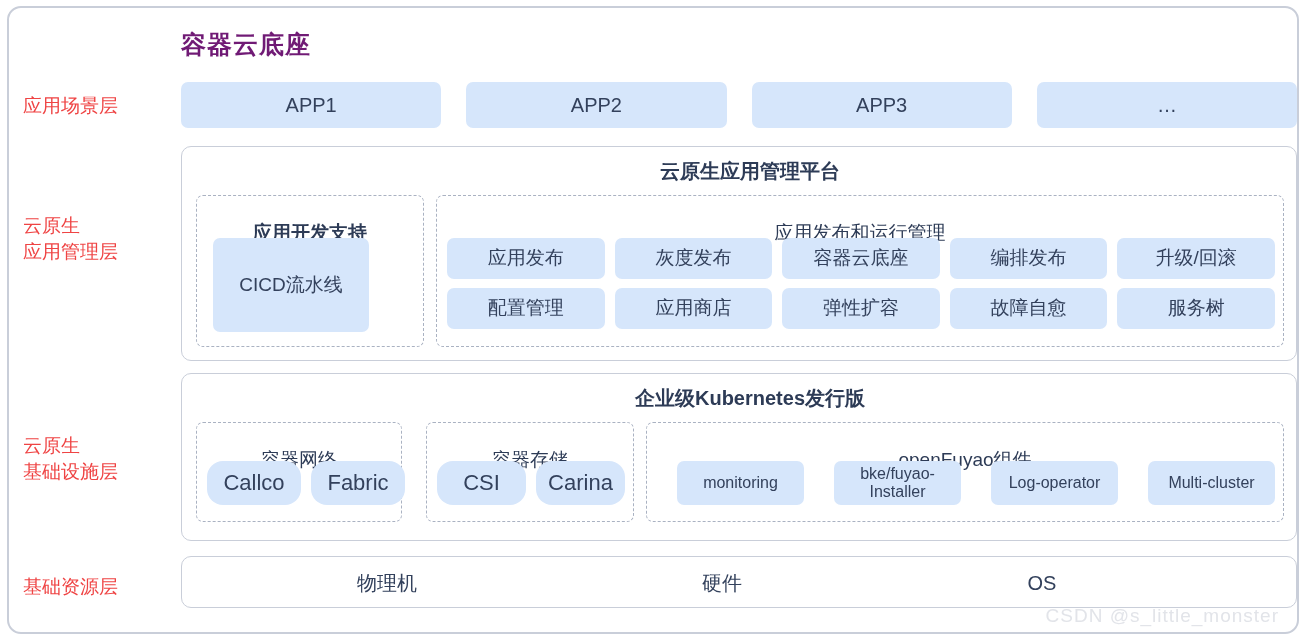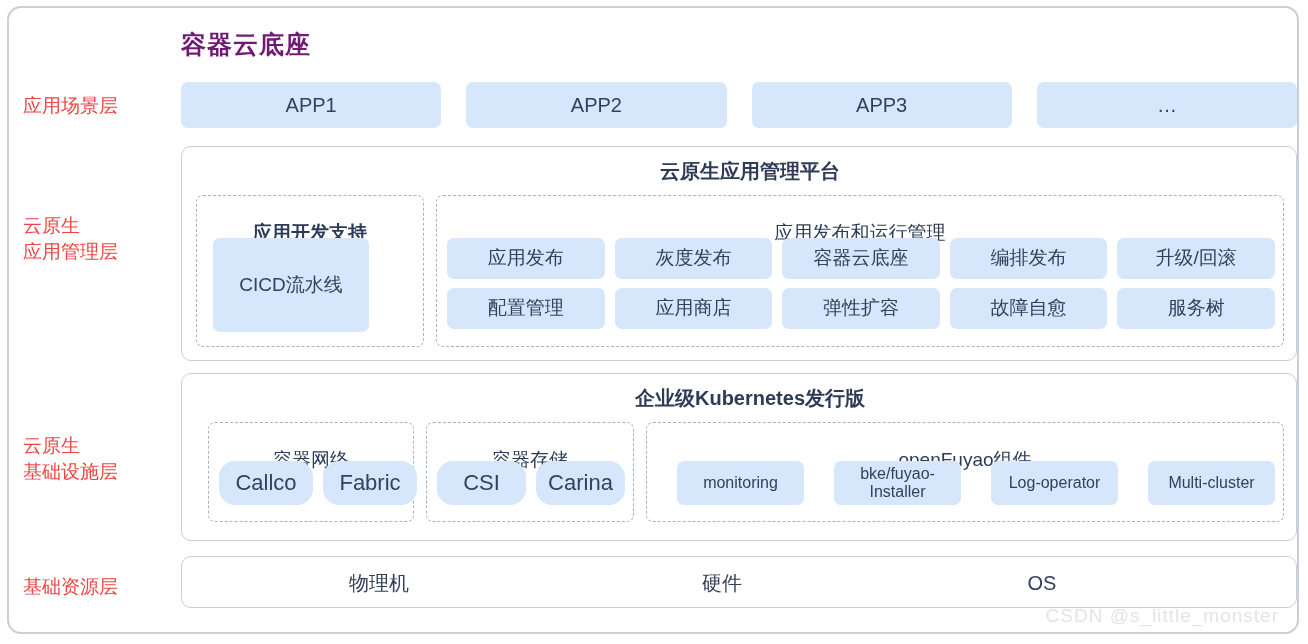--- a/index.html
+++ b/index.html
@@ -93,21 +93,21 @@
   .release-grid{
     position:absolute;left:10px;top:42px;width:828px;
     display:grid;grid-template-columns:repeat(5,1fr);
     gap:9px 10px;
   }
   .release-grid .chip{height:41px;}
 
   
   #panel-k8s{left:172px;top:365px;width:1116px;height:168px;}
 
-  #group-network{left:26px;top:48px;width:206px;height:100px;}
+  #group-network{left:14px;top:48px;width:206px;height:100px;}
   #group-storage{left:244px;top:48px;width:208px;height:100px;}
   #group-fuyao  {left:464px;top:48px;width:638px;height:100px;}
 
   .mini-row{
     position:absolute;left:10px;top:38px;display:flex;gap:10px;
   }
   #group-network .mini-row{width:198px;}
   #group-storage .mini-row{width:188px;}
   #group-fuyao   .mini-row{width:618px;}
   .mini-row .chip{flex:1;height:44px;}
@@ -115,21 +115,21 @@
   
   #panel-resource{left:172px;top:548px;width:1116px;height:52px;}
   .resource-row{
     position:absolute;inset:0;
   }
   .resource-item{
     position:absolute;top:0;height:52px;
     display:flex;align-items:center;justify-content:center;
     font-size:20px;color:#33415c;
   }
-  #res-0{left:127px;width:140px;}
+  #res-0{left:135px;width:140px;}
   #res-1{left:470px;width:140px;}
   #res-2{left:790px;width:140px;}
 
   
   .watermark{
     position:absolute;right:18px;bottom:5px;
     font-size:19px;color:#e2e4e9;
     letter-spacing:1px;
     user-select:none;
   }

